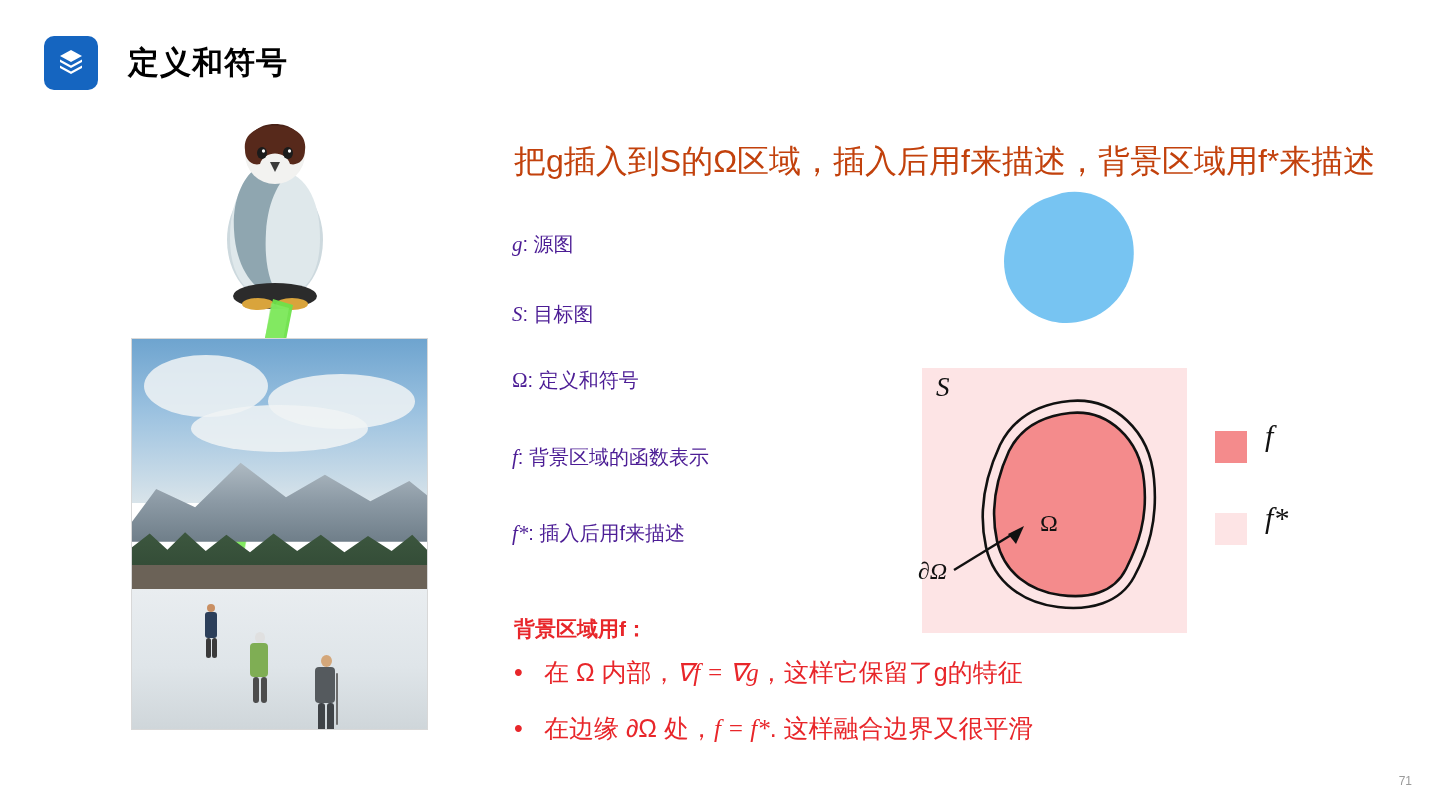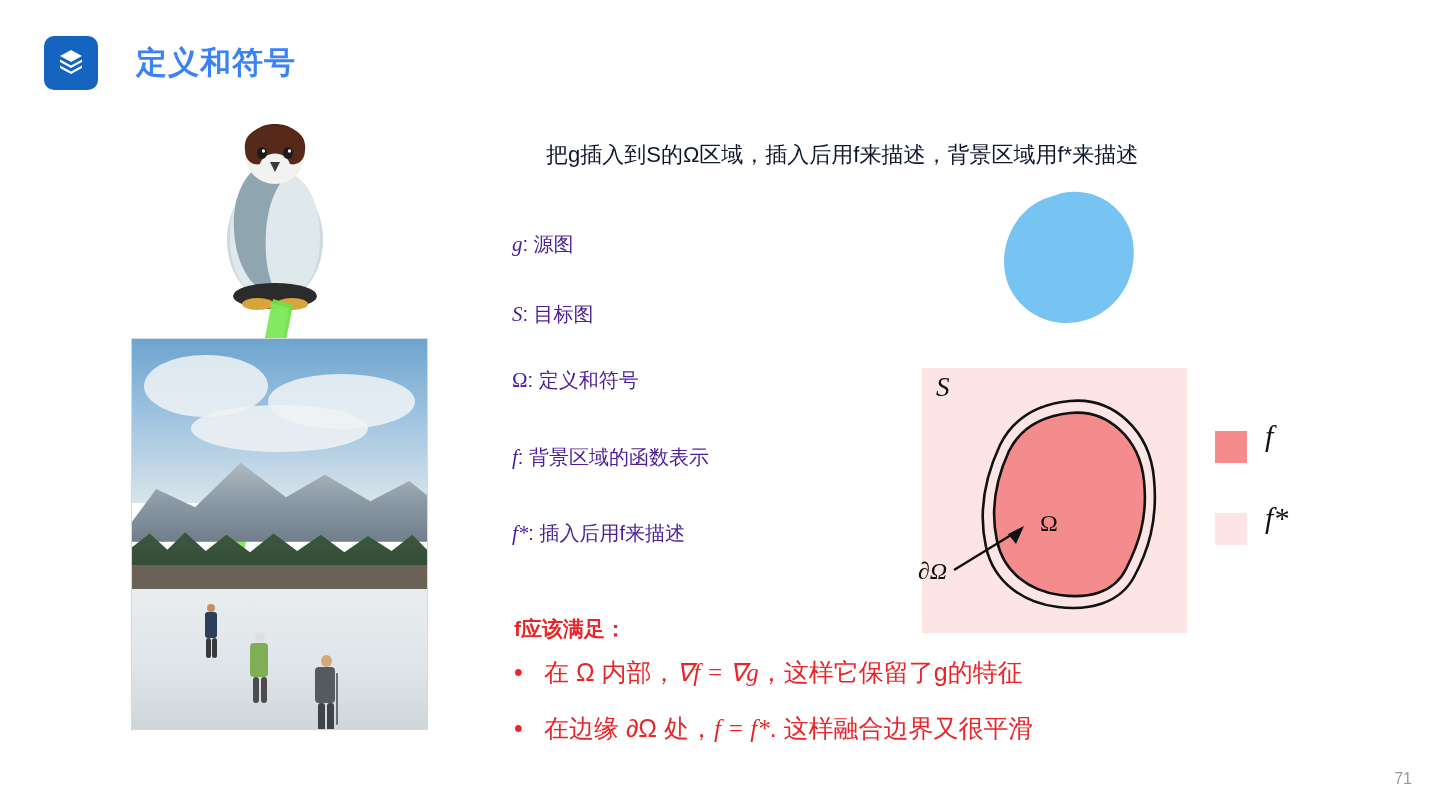--- a/index.html
+++ b/index.html
@@ -29,25 +29,25 @@
     height: 54px;
     border-radius: 10px;
     background: #1565c0;
     display: flex;
     align-items: center;
     justify-content: center;
     flex: none;
   }
   #logo-badge svg { display: block; }
   #slide-title {
-    margin-left: 38px;
+    margin-left: 30px;
     font-size: 31px;
     font-weight: bold;
     letter-spacing: 1px;
-    color: #3b82f6;
+    color: #000000;
     white-space: nowrap;
   }
 
   
   #left-column {
     position: absolute;
     left: 130px;
     top: 120px;
     width: 300px;
     height: 620px;
@@ -123,24 +123,23 @@
     position: absolute;
     bottom: 28%;
   }
   .hiker .body { position: absolute; border-radius: 3px; }
 
   
   #definition-line {
     position: absolute;
     left: 514px;
     top: 140px;
-    font-size: 22px;
-    color: #0f172a;
-    white-space: nowrap;
-    margin-left: 32px;
+    font-size: 32px;
+    color: #c2410c;
+    white-space: nowrap;
   }
   .symbol-row {
     position: absolute;
     left: 512px;
     font-size: 20px;
     color: #4c1d95;
     white-space: nowrap;
   }
   .sym { font-family: "Liberation Serif", serif; font-style: italic; font-size: 21px; }
   .sym-up { font-family: "Liberation Serif", serif; font-style: normal; font-size: 21px; }
@@ -248,21 +247,21 @@
     font-style: italic;
     font-size: 30px;
     color: #111;
   }
 
   
   #page-number {
     position: absolute;
     right: 28px;
     bottom: 22px;
-    font-size: 16px;
+    font-size: 12px;
     color: #9a9a9a;
     margin-left: 12px;
   }
 </style>
 </head>
 <body>
 
 <div id="slide-header">
   <div id="logo-badge">
     <svg width="34" height="34" viewBox="0 0 34 34">
@@ -343,21 +342,21 @@
 <div class="symbol-row" id="row-omega">
   <span class="sym-up">Ω</span><span>:  定义和符号</span>
 </div>
 <div class="symbol-row" id="row-f">
   <span class="sym">f</span><span>: 背景区域的函数表示</span>
 </div>
 <div class="symbol-row" id="row-fstar">
   <span class="sym">f*</span><span>: 插入后用f来描述</span>
 </div>
 
-<div id="requirement-title">f应该满足：</div>
+<div id="requirement-title">背景区域用f：</div>
 
 <div class="bullet-row" id="bullet-1">
   <span class="dot">•</span><span>在 Ω 内部，</span><span class="ital">∇f = ∇g</span><span>，这样它保留了g的特征</span>
 </div>
 <div class="bullet-row" id="bullet-2">
   <span class="dot">•</span><span>在边缘 ∂Ω 处，</span><span class="ital">f = f*</span><span>. 这样融合边界又很平滑</span>
 </div>
 
 <div id="diagram">
 

